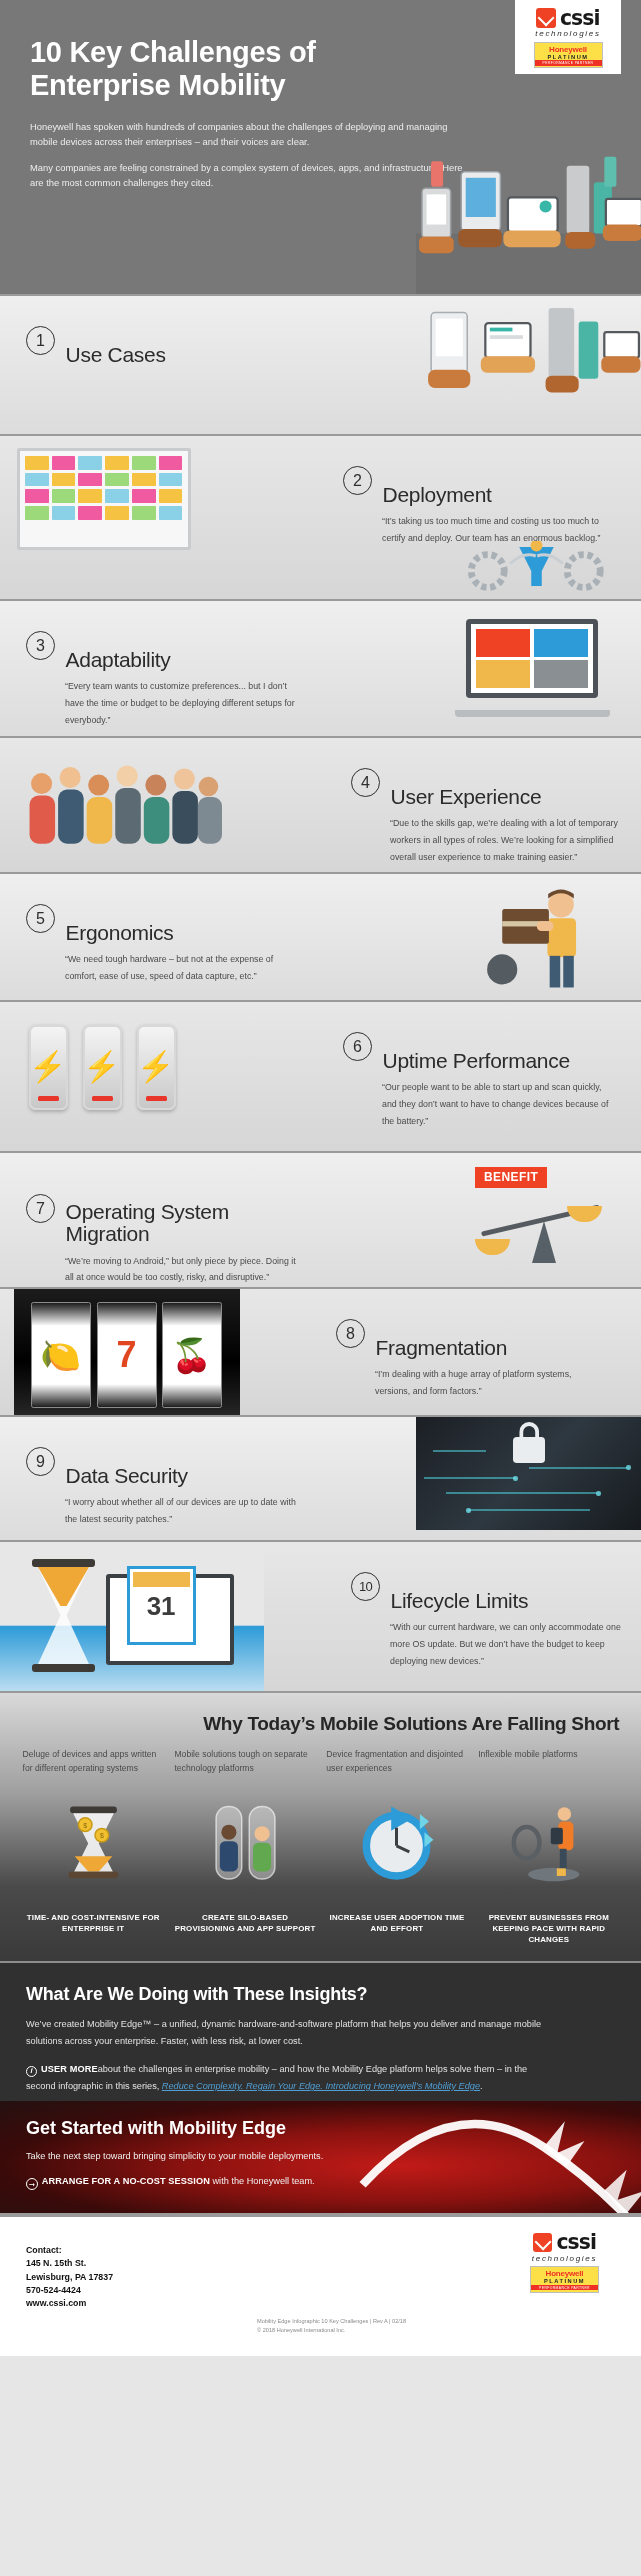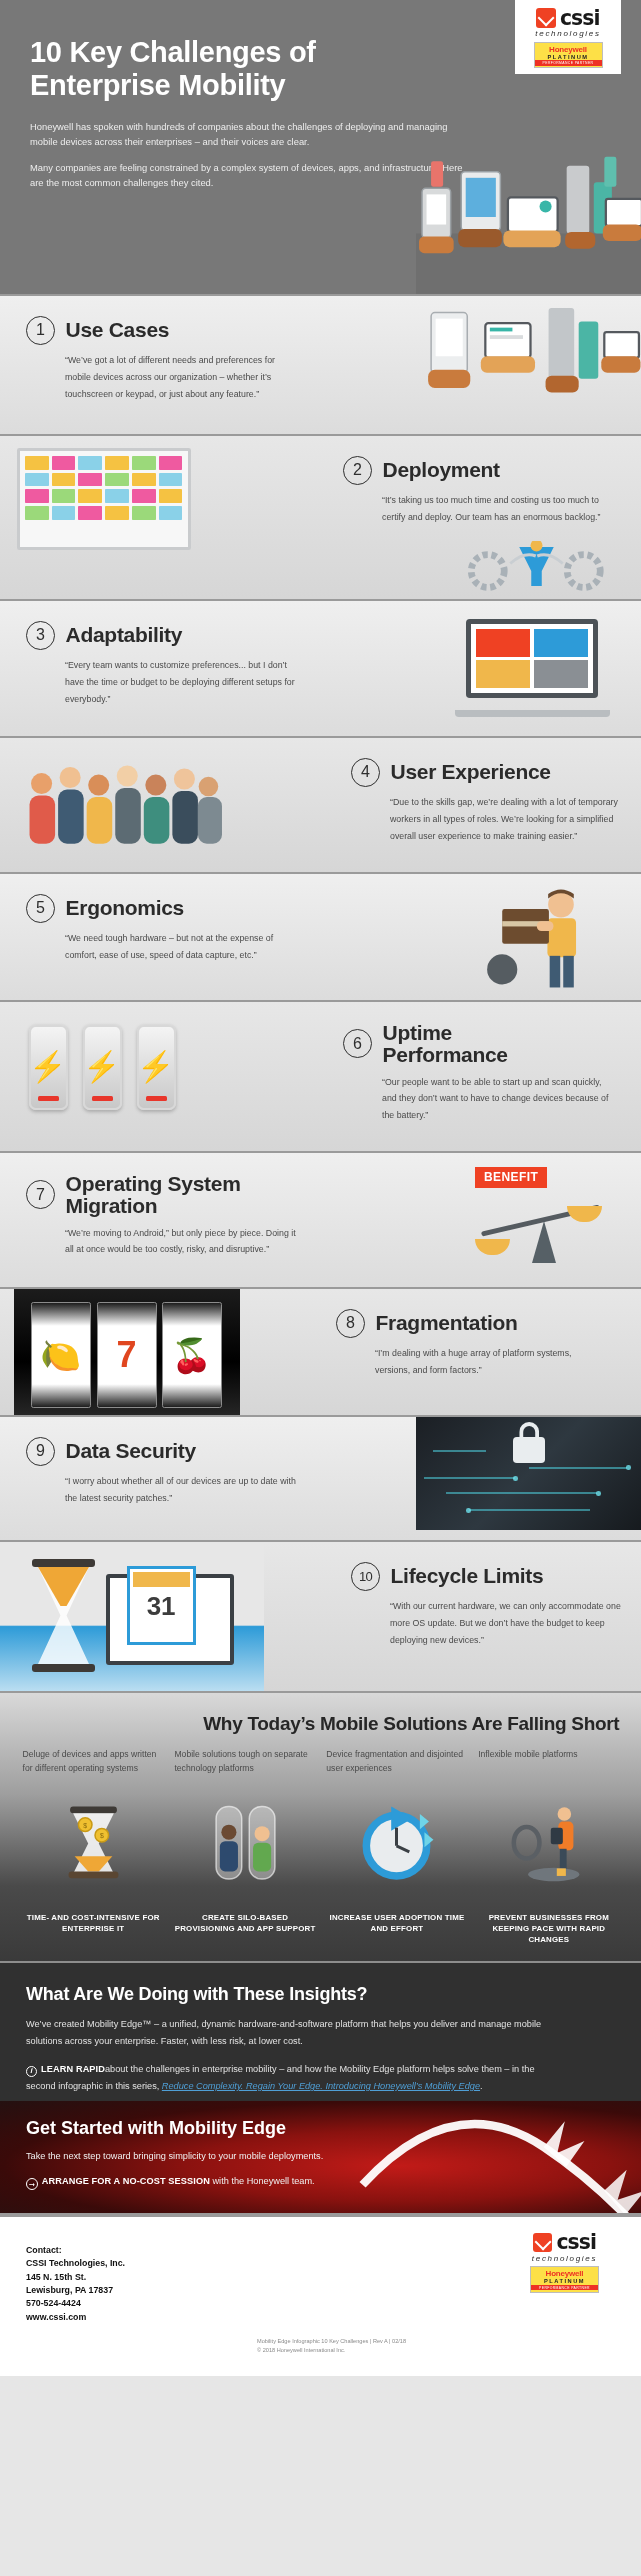--- a/index.html
+++ b/index.html
@@ -136,24 +136,25 @@
     border: 1.2px solid #2f2f2f;
     border-radius: 50%;
     color: #2f2f2f;
     font-size: 16px;
     display: flex; align-items: center; justify-content: center;
     font-family: "Liberation Sans", sans-serif;
   }
   .numcircle.wide { font-size: 13px; letter-spacing: -0.8px; }
   .ctitle {
     font-size: 21px;
-    font-weight: bold;
+    font-weight: normal;
     color: #2b2b2b;
     letter-spacing: -0.3px;
     line-height: 1.06;
+    margin-top: 28px;
   }
   .cquote {
     margin-top: 7.5px;
     margin-left: 39px;
     color: #4a4a4a;
     font-size: 8.8px;
     line-height: 1.92;
     max-width: 234px;
   }
   .cquote.wider { max-width: 257px; }
@@ -358,21 +359,21 @@
   }
   .swoosh {
     position: absolute; right: -30px; top: -7.5px; width: 317px; height: 174px;
     z-index: 1; pointer-events: none;
   }
 
   
   .footer {
     background: #fff;
     border-top: 4.5px solid #9a9a9a;
-    height: 163px;
+    height: 143px;
     position: relative;
     padding: 27px 22.6px 0 26px;
   }
   .contact { font-size: 8.8px; line-height: 1.52; color:#111; font-weight: bold; }
   .copyright {
     position: absolute; left: 257px; bottom: 21px;
     font-size: 5.6px; color:#8a8a8a; line-height: 1.6;
   }
   .footer-logo { position: absolute; right: 21px; top: 13.6px; width: 113px; text-align:center; }
 </style>
@@ -425,21 +426,20 @@
     </div>
   </div>
 
   <div class="band" style="height:140px">
     <div class="band-inner">
       <div class="txtcol">
         <div class="head-line">
           <span class="numcircle">1</span>
           <span class="ctitle">Use Cases</span>
         </div>
-        <div class="cquote">“We’ve got a lot of different needs and preferences for mobile devices across our organization – whether it’s touchscreen or keypad, or just about any feature.”</div>
       </div>
       <div class="art" style="right:0;top:-6px">
         <svg width="226" height="128" viewBox="0 0 300 170">
           <rect x="20" y="30" width="48" height="80" rx="5" fill="#eceeef" stroke="#a8adb1" stroke-width="2"></rect>
           <rect x="26" y="38" width="36" height="50" fill="#fff"></rect>
           <rect x="16" y="106" width="56" height="24" rx="9" fill="#c97b3d"></rect>
           <rect x="92" y="44" width="60" height="46" rx="4" fill="#fff" stroke="#55595e" stroke-width="3"></rect>
           <rect x="98" y="50" width="30" height="5" fill="#38b6a8"></rect>
           <rect x="98" y="60" width="44" height="5" fill="#d9dcde"></rect>
           <rect x="86" y="88" width="72" height="22" rx="8" fill="#e3a357"></rect>
@@ -780,42 +780,41 @@
         <div class="flabel">PREVENT BUSINESSES FROM KEEPING PACE WITH RAPID CHANGES</div>
       </div>
 
     </div>
   </div>
 
   <div class="insights">
     <h2>What Are We Doing with These Insights?</h2>
     <p>We’ve created Mobility Edge™ – a unified, dynamic hardware-and-software platform that helps you deliver and manage mobile solutions across your enterprise. Faster, with less risk, at lower cost.</p>
     <p>
-      <span class="learn-icon">i</span><span class="bold-white">LEARN RAPID</span><span>about the challenges in enterprise mobility – and how the Mobility Edge platform helps solve them – in the second infographic in this series, </span><a class="link-blue" href="#">Reduce Complexity. Regain Your Edge. Introducing Honeywell’s Mobility Edge</a><span>.</span>
+      <span class="learn-icon">i</span><span class="bold-white">USER MORE</span><span>about the challenges in enterprise mobility – and how the Mobility Edge platform helps solve them – in the second infographic in this series, </span><a class="link-blue" href="#">Reduce Complexity. Regain Your Edge. Introducing Honeywell’s Mobility Edge</a><span>.</span>
     </p>
   </div>
 
   <div class="getstarted">
     <svg class="swoosh" viewBox="0 0 420 230">
       <path d="M10 120 Q130 -10 250 70 Q340 130 415 225" stroke="#ffffff" stroke-width="11" fill="none" opacity=".95"></path>
       <path d="M250 70 l28 -34 -10 42 36 -16 -24 34z" fill="#fff" opacity=".9"></path>
       <path d="M330 128 l30 -28 -12 40 36 -12 -26 32z" fill="#fff" opacity=".85"></path>
     </svg>
     <h2>Get Started with Mobility Edge</h2>
     <p>Take the next step toward bringing simplicity to your mobile deployments.</p>
     <p>
       <span class="arrow-icon">➞</span><span class="bold-white">ARRANGE FOR A NO-COST SESSION</span>
       <span>with the Honeywell team.</span>
     </p>
   </div>
 
   <div class="footer">
     <div class="contact">
       <div>Contact:</div>
-      <div>CSSI Technologies, Inc.</div>
       <div>145 N. 15th St.</div>
       <div>Lewisburg, PA 17837</div>
       <div>570-524-4424</div>
       <div>www.cssi.com</div>
     </div>
 
     <div class="copyright">
       <div>Mobility Edge Infographic 10 Key Challenges  |  Rev A  |  02/18</div>
       <div>© 2018 Honeywell International Inc.</div>
     </div>

